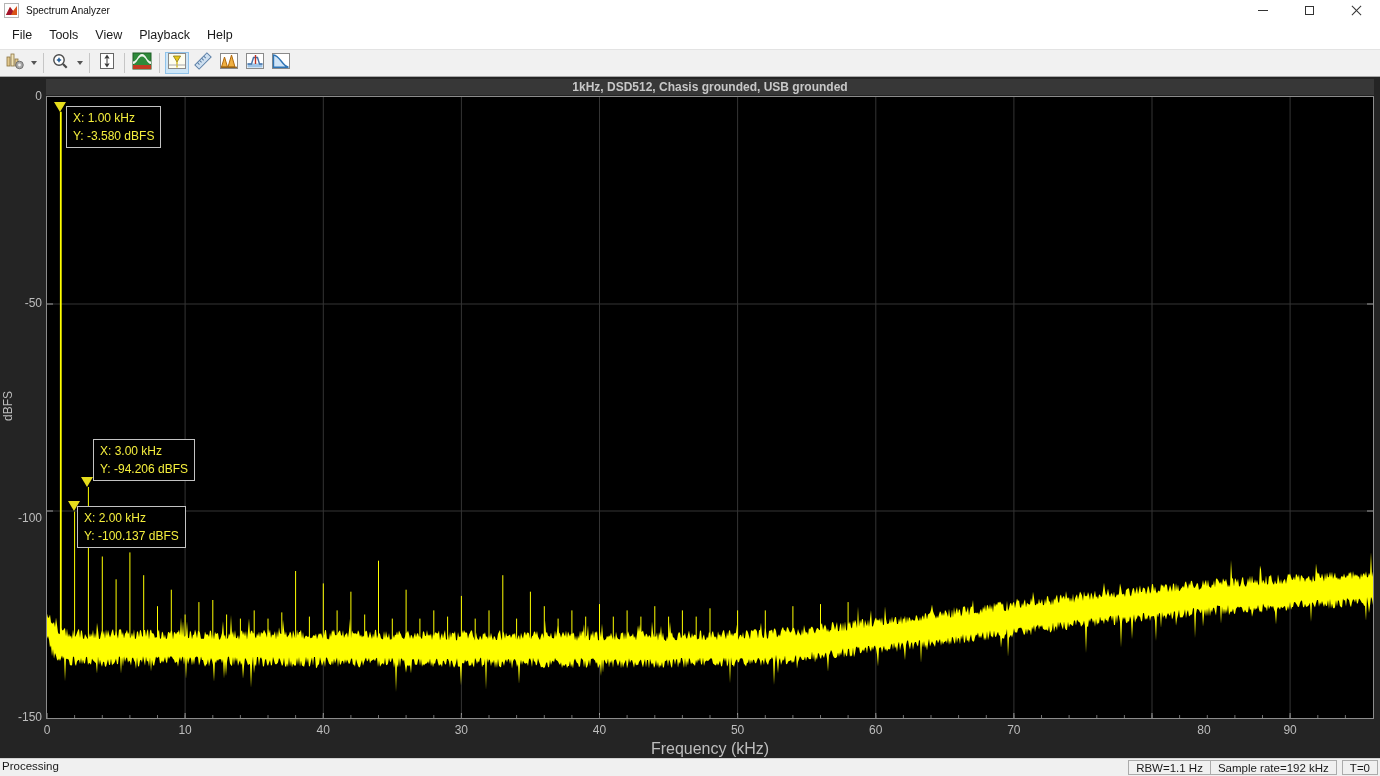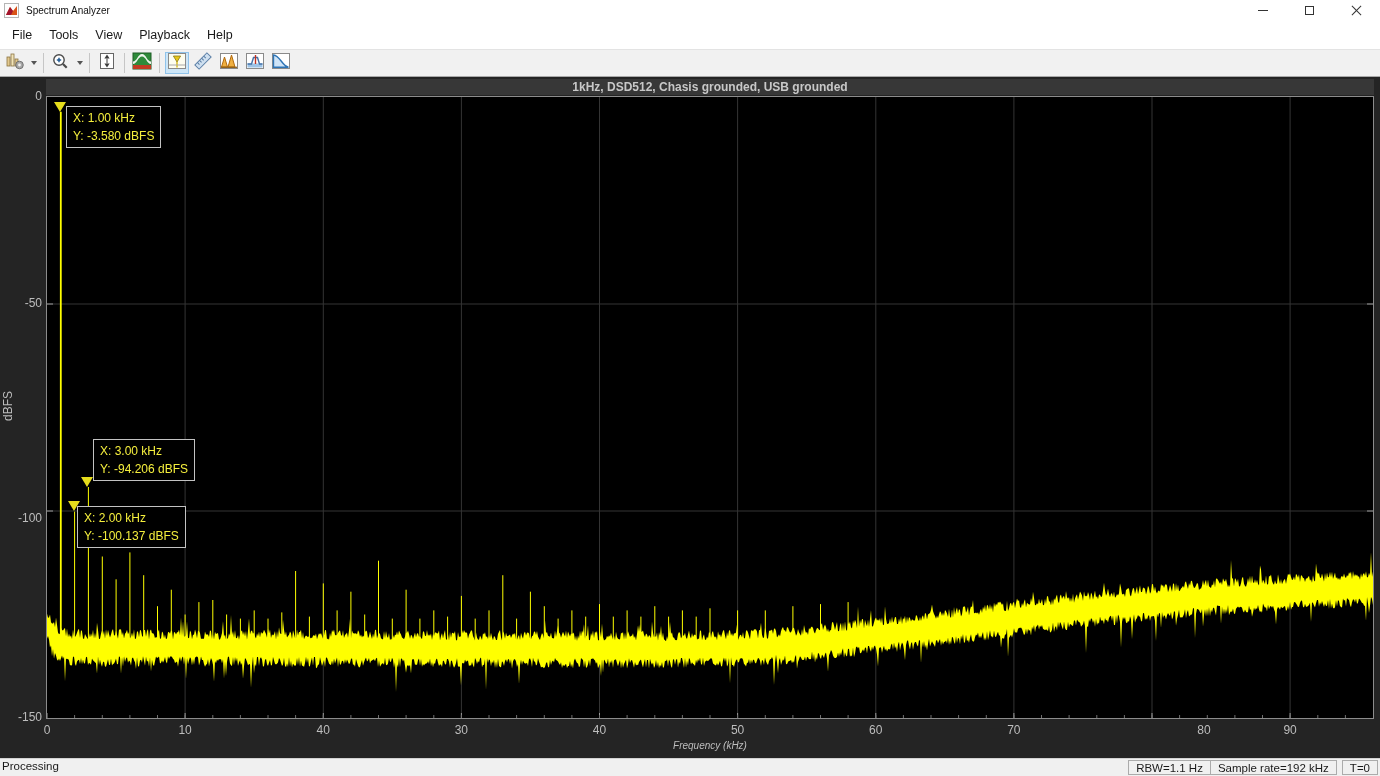--- a/index.html
+++ b/index.html
@@ -41,21 +41,21 @@
 
   
   .figure{position:absolute;left:0;top:77px;width:1380px;height:681px;background:#242424;}
   .chart-title{position:absolute;left:46px;top:2px;width:1328px;height:16px;background:#373737;
                color:#c8c8c8;font-size:12px;font-weight:bold;text-align:center;line-height:16px;}
   .plot{position:absolute;left:46px;top:19px;width:1326px;height:621px;background:#000;
         border:1px solid #8c8c8c;}
   .plot svg{display:block;}
   .x-tick-label{position:absolute;top:646px;width:30px;text-align:center;color:#bdbdbd;font-size:12px;}
   .y-tick-label{position:absolute;left:0;width:42px;text-align:right;color:#bdbdbd;font-size:12px;}
-  .axis-xlabel{position:absolute;left:46px;top:663px;width:1328px;text-align:center;color:#bdbdbd;font-size:10px;font-style:italic;}
+  .axis-xlabel{position:absolute;left:46px;top:663px;width:1328px;text-align:center;color:#bdbdbd;font-size:16px;}
   .axis-ylabel{position:absolute;left:-12px;top:322px;width:40px;text-align:center;color:#bdbdbd;font-size:12px;
                transform:rotate(-90deg);}
   .datatip{position:absolute;background:#000;border:1px solid #c2c2c2;color:#f5ef3d;
            font-size:12px;line-height:18px;padding:2px 6px;white-space:nowrap;cursor:default;}
   .peak-marker{position:absolute;width:0;height:0;border-left:6px solid transparent;
                border-right:6px solid transparent;border-top:10px solid #e6dd1c;cursor:default;}
 
   
   .statusbar{position:absolute;left:0;top:758px;width:1380px;height:18px;background:#f0f0f0;
              border-top:1px solid #d2d2d2;box-sizing:border-box;display:flex;align-items:stretch;

